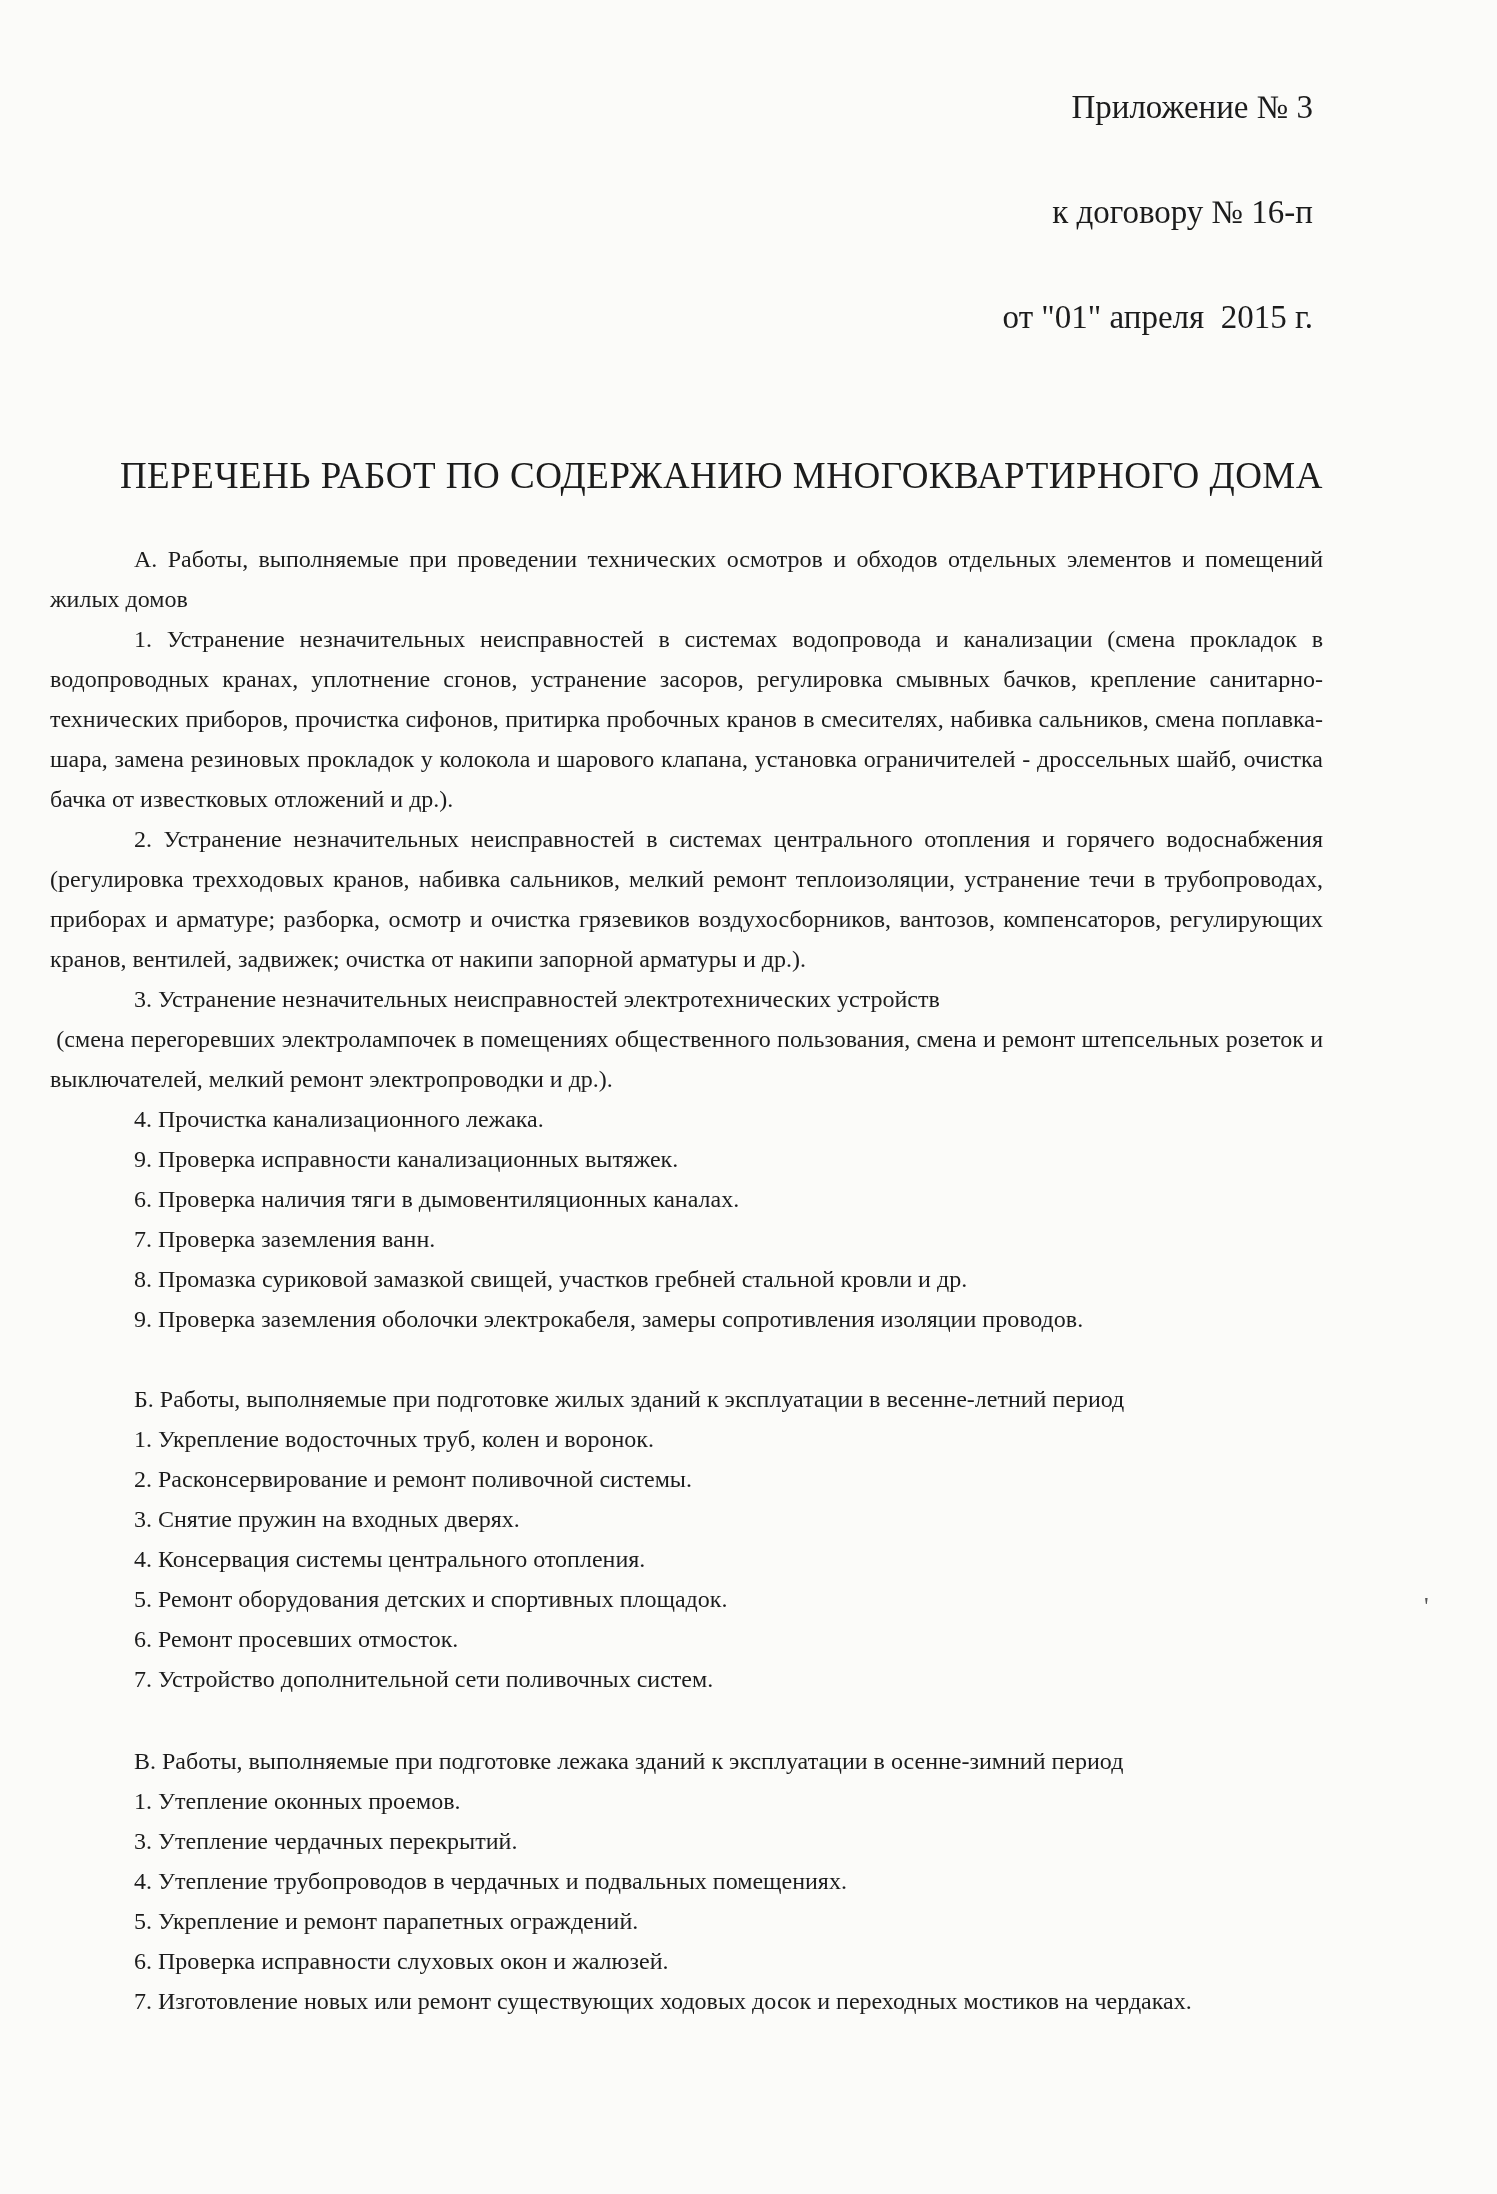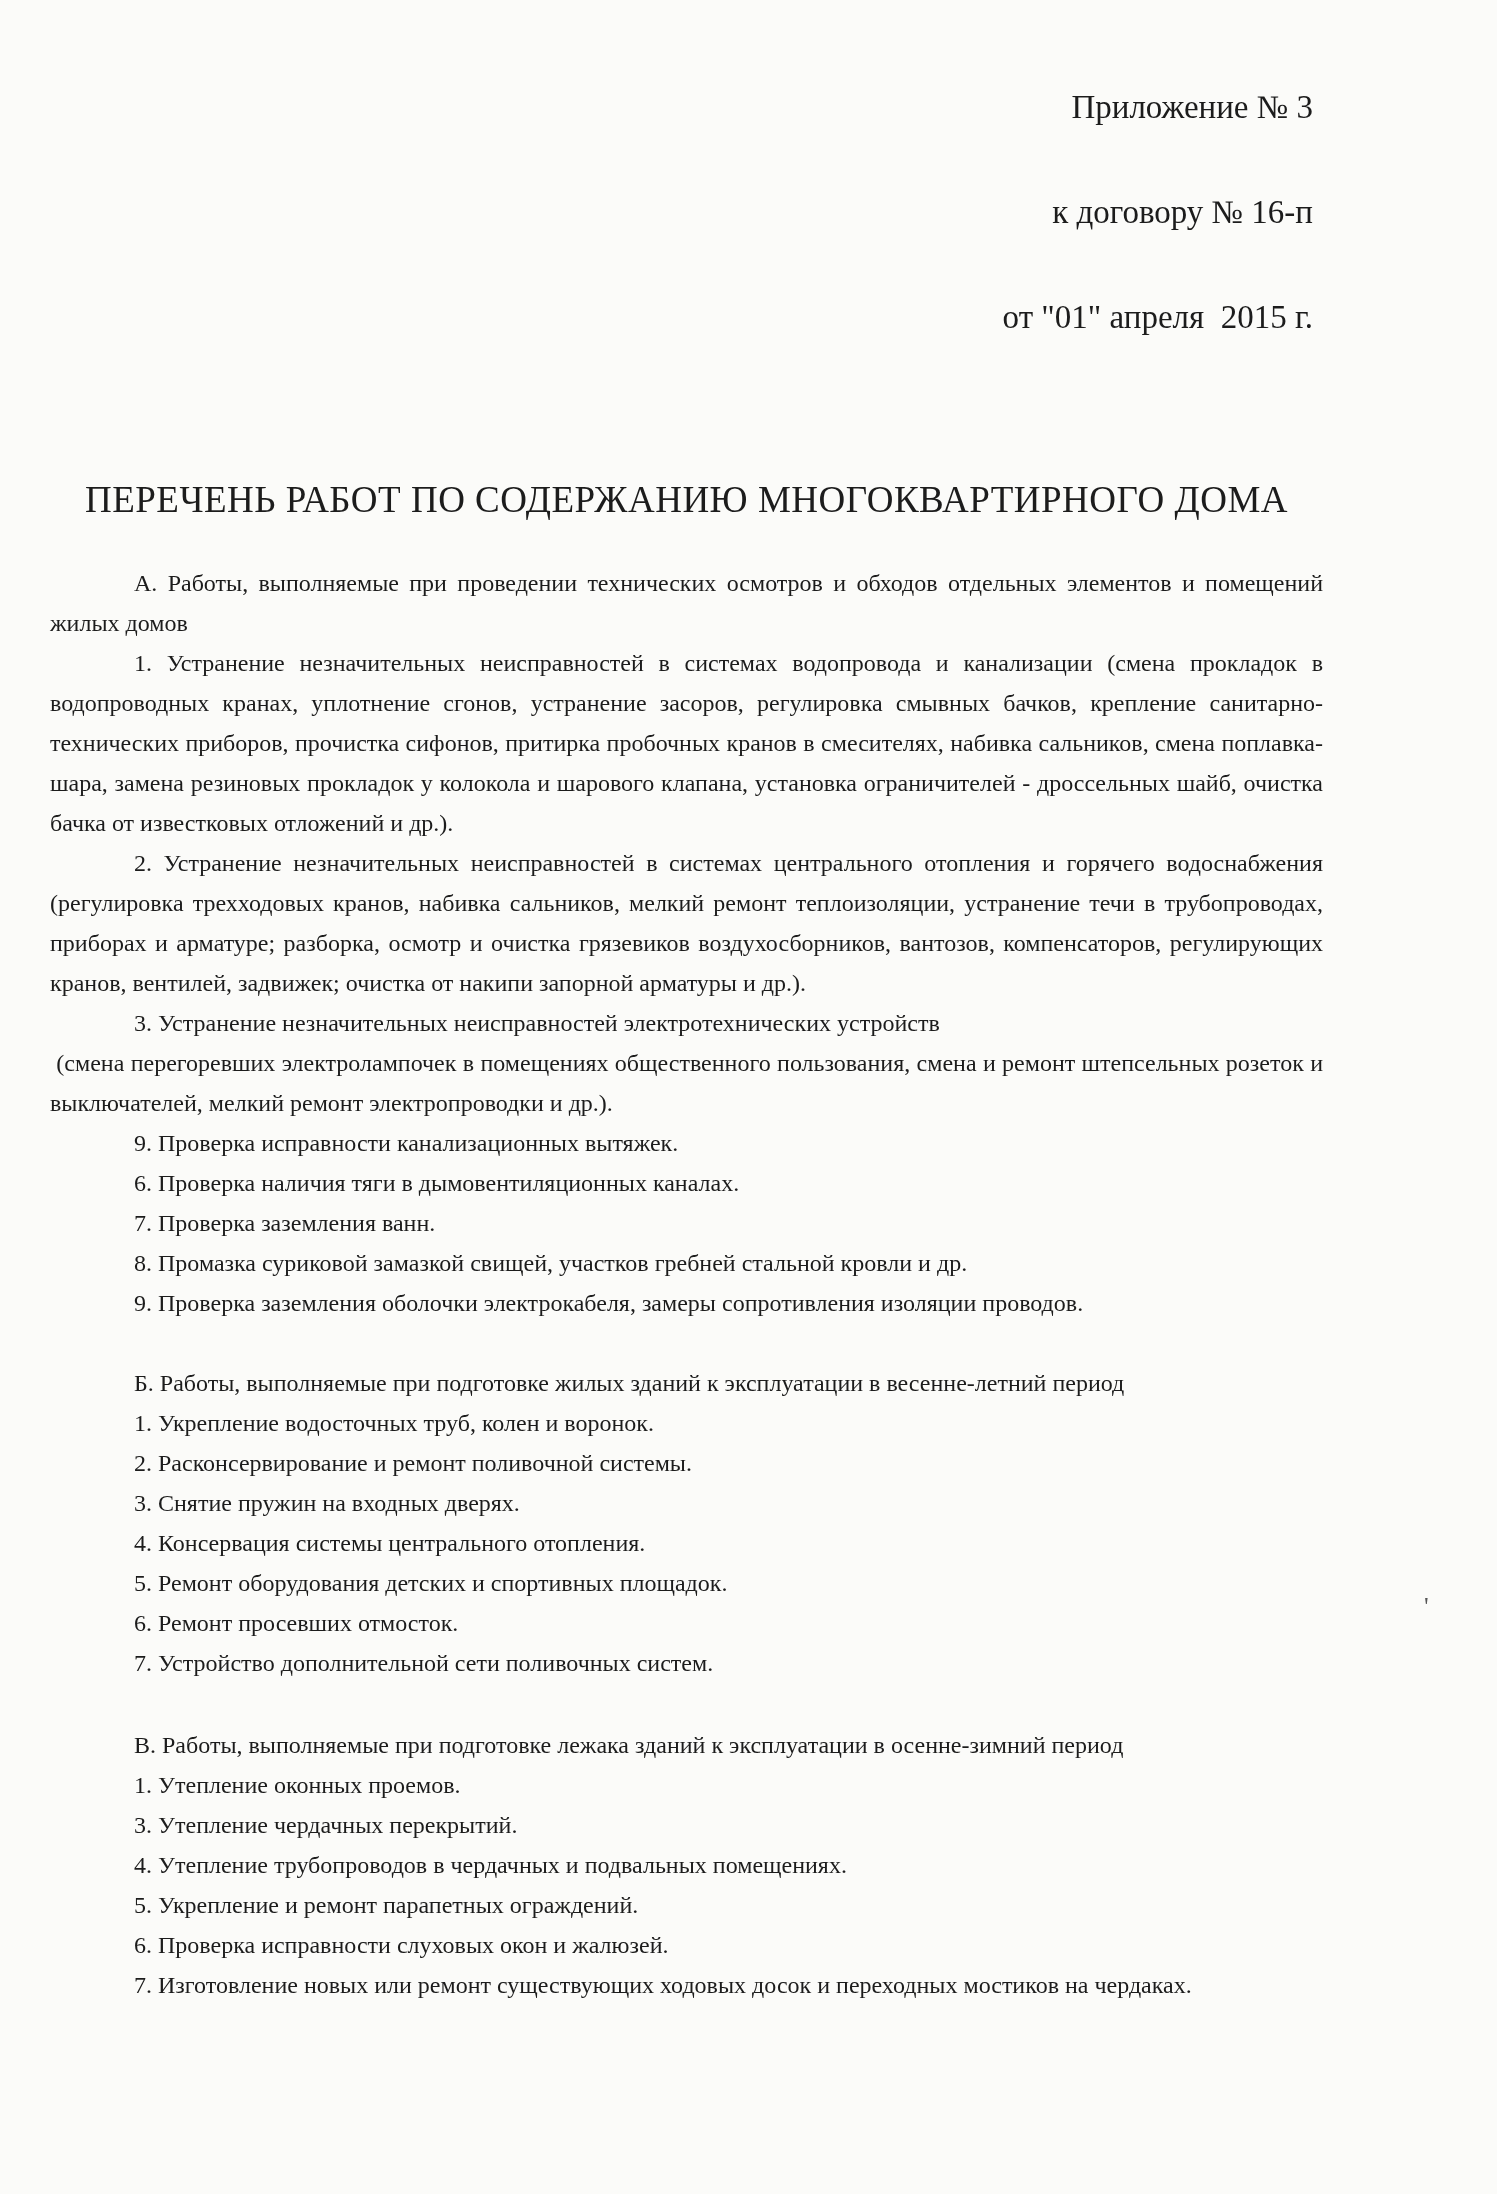--- a/index.html
+++ b/index.html
@@ -18,24 +18,24 @@
   }
   .annex {
     font-size: 33px;
     line-height: 35px;
     text-align: right;
     padding-right: 10px;
     white-space: pre-wrap;
   }
   .annex .line { display: block; }
   .doc-title {
-    margin: 72px 0 0 0;
+    margin: 48px 0 0 0;
     font-size: 37px;
     font-weight: normal;
-    text-align: center;
+    text-align: right;
     letter-spacing: 0.5px;
     line-height: 46px;
     white-space: pre-wrap;
   }
   .para {
     margin: 0;
     font-size: 24px;
     line-height: 40px;
     text-align: justify;
     text-indent: 84px;
@@ -63,20 +63,21 @@
   </div>
 
   <h1 class="doc-title">ПЕРЕЧЕНЬ РАБОТ ПО СОДЕРЖАНИЮ МНОГОКВАРТИРНОГО ДОМА</h1>
 
   <div id="section-a">
     <p class="para section-heading">А. Работы, выполняемые при проведении технических осмотров и обходов отдельных элементов и помещений жилых домов</p>
     <p class="para">1. Устранение незначительных неисправностей в системах водопровода и канализации (смена прокладок в водопроводных кранах, уплотнение сгонов, устранение засоров, регулировка смывных бачков, крепление санитарно-технических приборов, прочистка сифонов, притирка пробочных кранов в смесителях, набивка сальников, смена поплавка-шара, замена резиновых прокладок у колокола и шарового клапана, установка ограничителей - дроссельных шайб, очистка бачка от известковых отложений и др.).</p>
     <p class="para">2. Устранение незначительных неисправностей в системах центрального отопления и горячего водоснабжения (регулировка трехходовых кранов, набивка сальников, мелкий ремонт теплоизоляции, устранение течи в трубопроводах, приборах и арматуре; разборка, осмотр и очистка грязевиков воздухосборников, вантозов, компенсаторов, регулирующих кранов, вентилей, задвижек; очистка от накипи запорной арматуры и др.).</p>
     <p class="para">3. Устранение незначительных неисправностей электротехнических устройств
  (смена перегоревших электролампочек в помещениях общественного пользования, смена и ремонт штепсельных розеток и выключателей, мелкий ремонт электропроводки и др.).</p>
+    <p class="para">4. Прочистка канализационного лежака.</p>
     <p class="para">9. Проверка исправности канализационных вытяжек.</p>
     <p class="para">6. Проверка наличия тяги в дымовентиляционных каналах.</p>
     <p class="para">7. Проверка заземления ванн.</p>
     <p class="para">8. Промазка суриковой замазкой свищей, участков гребней стальной кровли и др.</p>
     <p class="para">9. Проверка заземления оболочки электрокабеля, замеры сопротивления изоляции проводов.</p>
   </div>
 
   <div id="section-b">
     <p class="para section-heading">Б. Работы, выполняемые при подготовке жилых зданий к эксплуатации в весенне-летний период</p>
     <p class="para">1. Укрепление водосточных труб, колен и воронок.</p>

